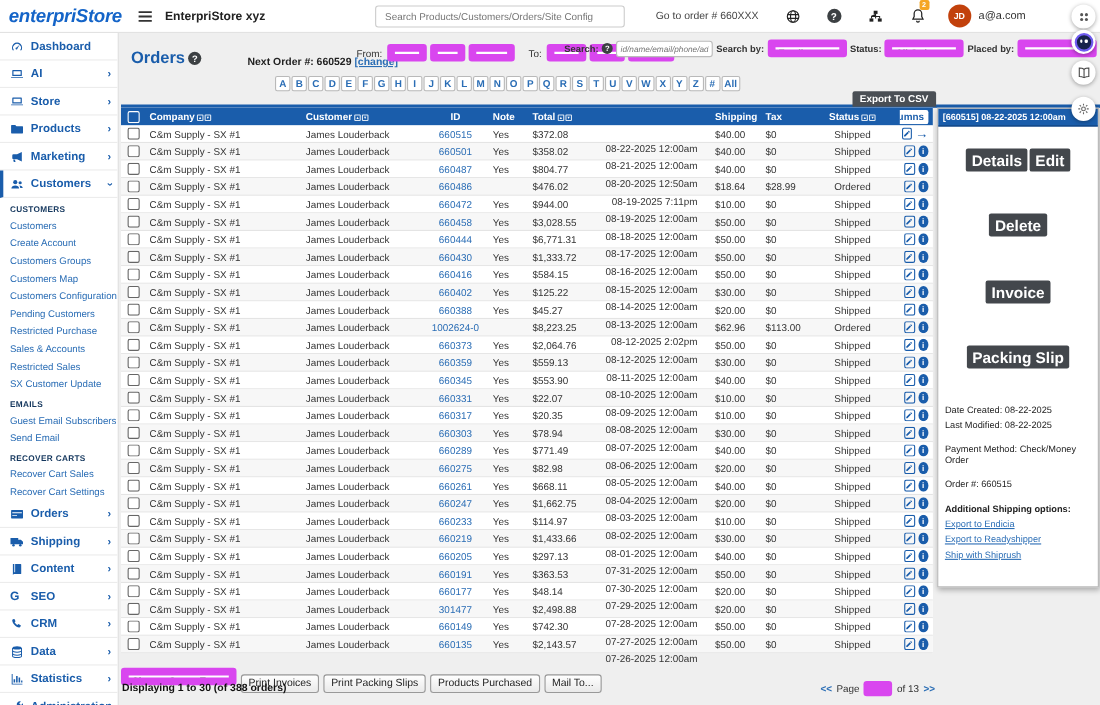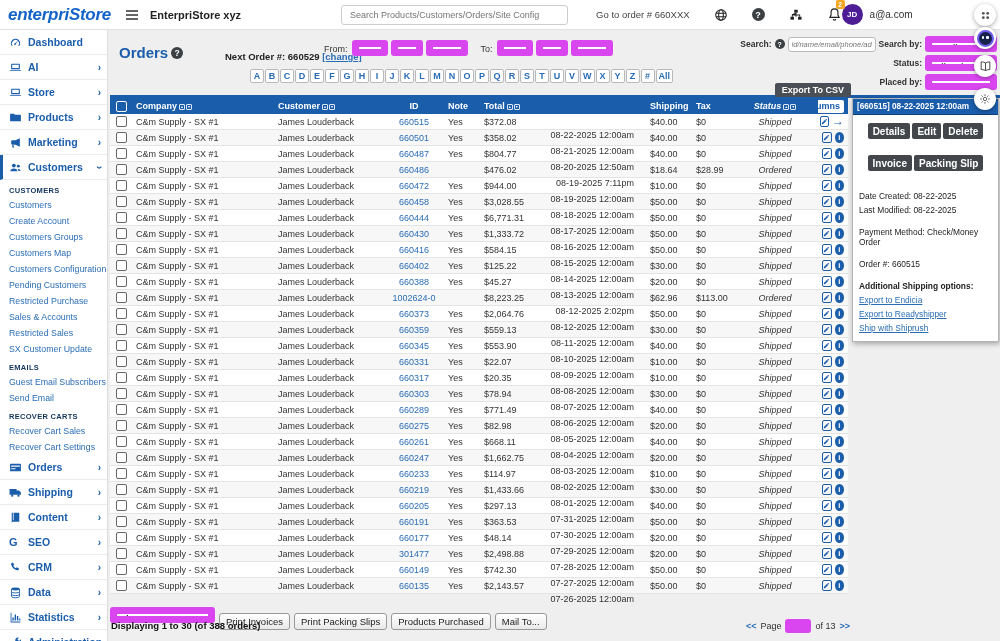--- a/index.html
+++ b/index.html
@@ -16,22 +16,22 @@
   .global-search { width:227px; height:20px; border:1px solid #ccc; border-radius:3px; font-size:9px;
                    color:#777; padding:0 8px; margin-left:100px; font-family:inherit; }
   .goto-order { font-size:9.5px; color:#444; margin-left:28px; white-space:nowrap; cursor:pointer; }
   .tb-ico { width:14px; height:14px; color:#222; margin-left:24px; cursor:pointer; position:relative; display:inline-flex; }
   .help-circle { width:13px; height:13px; border-radius:50%; background:#3c4043; color:#fff; font-size:9px; font-weight:bold;
                  display:inline-flex; align-items:center; justify-content:center; margin-left:24px; cursor:pointer; }
   .bell-wrap { position:relative; margin-left:24px; cursor:pointer; display:inline-flex; }
   .bell-wrap svg { width:15px; height:15px; color:#222; }
   .badge { position:absolute; top:-7px; right:-3px; min-width:9px; height:9px; background:#f5a623; color:#fff;
            font-size:6.5px; font-weight:bold; border-radius:2px; display:flex; align-items:center; justify-content:center; padding:0 1px; }
-  .avatar { width:21px; height:21px; border-radius:50%; background:#4c1d95; color:#fff; font-size:8px; font-weight:bold;
-            display:inline-flex; align-items:center; justify-content:center; cursor:pointer; }
+  .avatar { width:21px; height:21px; border-radius:50%; background:#c2410c; color:#fff; font-size:8px; font-weight:bold;
+            display:inline-flex; align-items:center; justify-content:center; margin-left:20px; cursor:pointer; }
   .user-email { font-size:10px; color:#333; margin-left:7px; }
 
   
   .widget { position:absolute; right:4px; width:22px; height:22px; border-radius:50%; background:#fff;
             box-shadow:0 1px 4px rgba(0,0,0,.35); display:flex; align-items:center; justify-content:center; z-index:60; cursor:pointer; }
   .w-grid { top:4px; } .w-grid svg { width:13px; height:13px; color:#555; }
   .w-bot { top:27px; background:#fff; }
   .bot-face { width:17px; height:17px; border-radius:50%; background:#16224a; border:2.5px solid #6f5bf0; position:relative; }
   .bot-face::before,.bot-face::after { content:""; position:absolute; top:4px; width:2.5px; height:3.5px; border-radius:1px; background:#fff; }
   .bot-face::before { left:3px; } .bot-face::after { right:3px; }
@@ -59,21 +59,21 @@
   .help-dot { width:12px; height:12px; border-radius:50%; background:#3c4043; color:#fff; font-size:8.5px; font-weight:bold;
               display:inline-flex; align-items:center; justify-content:center; cursor:pointer; }
   .next-order { position:absolute; left:117px; top:21px; font-size:9.5px; font-weight:bold; color:#222; }
   .link { color:#2a6db5; text-decoration:underline; cursor:pointer; font-weight:bold; }
 
   .date-filters { position:absolute; left:216px; top:10px; display:flex; align-items:center; gap:4px; font-size:9px; font-weight:normal; color:#333; }
   .fselect { display:inline-flex; align-items:flex-start; justify-content:space-between; border:7px solid #d946ef; border-radius:3px;
              background:#fff; font-size:8.5px; color:#555; padding:0 3px; height:16px; cursor:pointer; white-space:nowrap; overflow:hidden;gap:11px; }
   .fselect .car { font-size:7px; color:#888; margin-left:3px; }
 
-  .search-stack { position:absolute; right:3px; top:6px; display:flex; flex-direction:column; align-items:flex-end; gap:3px; z-index:5; }
+  .search-stack { position:absolute; right:3px; top:6px; display:flex; flex-direction:row; align-items:flex-end; gap:3px; z-index:5; }
   .ss-row { display:flex; align-items:center; gap:3px; font-size:8.5px; font-weight:bold; color:#333; }
   .ss-input { width:88px; height:15px; border:1px solid #bbb; border-radius:3px; font-size:7.5px; font-style:italic;
               color:#888; padding:0 3px; font-family:inherit; }
 
   .alpha-bar { position:absolute; left:142px; top:39px; display:flex; gap:1px; }
   .alpha { min-width:14px; height:14px; padding:0 2px; background:#fff; border:1px solid #b9b9b9; border-radius:2px;
            color:#2a6db5; font-size:9px; font-weight:bold; display:flex; align-items:center; justify-content:center; cursor:pointer; }
 
   .export-csv { position:absolute; right:149px; top:53px; background:#4a4f55; color:#fff; font-size:9px; font-weight:bold;
                 padding:2px 7px; border-radius:2px 2px 0 0; cursor:pointer; z-index:6; }
@@ -86,21 +86,21 @@
   .c-cb { width:22px; flex:none; display:flex; align-items:center; justify-content:center; padding-left:0; }
   .c-company { width:142px; flex:none; }
   .c-customer { width:110px; flex:none; }
   .c-id { width:60px; flex:none; text-align:center; padding-left:0; }
   .c-note { width:36px; flex:none; }
   .c-total { width:58px; flex:none; }
   .c-purch { width:108px; flex:none; text-align:right; padding-right:12px;margin-top:26px; }
   .thead .c-purch { text-align:left; padding-left:10px; }
   .c-ship { width:46px; flex:none; }
   .c-tax { width:40px; flex:none; }
-  .c-status { width:86px; flex:none; text-align:center; padding-left:0;font-style:italic; }
+  .c-status { width:86px; flex:none; text-align:center; padding-left:0; }
   .c-acts { flex:1; display:flex; align-items:center; justify-content:flex-end; gap:3px; padding-right:4px; }
   .sorts { display:inline-flex; gap:1px; margin-left:2px; vertical-align:1px; }
   .sorts span { width:6px; height:6px; border:1px solid rgba(255,255,255,.85); font-size:4px; line-height:4px;
                 display:inline-flex; align-items:center; justify-content:center; border-radius:1px; cursor:pointer; }
   .hdr-cb { width:11px; height:11px; border:1.5px solid #fff; border-radius:2px; background:transparent; cursor:pointer; }
   .edit-cols { background:#fff; color:#1a5dab; font-size:9px; font-weight:bold; height:13px; padding:0 4px;
                border-radius:2px; display:inline-flex; align-items:center; gap:2px; cursor:pointer; }
   .trow { display:flex; align-items:center; height:16px; font-size:9px; color:#333; border-bottom:1px solid #e4e4e4; background:#fff; }
   .trow.alt { background:#f7f7f7; }
   .row-cb { width:11px; height:11px; border:1.5px solid #666; border-radius:2px; background:#fff; cursor:pointer; }
@@ -115,25 +115,25 @@
   
   .footer-actions { position:absolute; left:2px; top:570px; display:flex; align-items:center; gap:4px; }
   .btn { background:linear-gradient(#ffffff,#e9e9e9); border:1px solid #999; border-radius:3px; font-size:9.5px;
          color:#222; padding:2px 6px; cursor:pointer; white-space:nowrap; }
   .displaying { position:absolute; left:3px; top:590px; font-size:9.5px; font-weight:bold; color:#111; }
   .pagination { position:absolute; right:150px; top:589px; display:flex; align-items:center; gap:4px; font-size:9px; color:#333; }
   .pag-link { color:#2a6db5; font-weight:bold; cursor:pointer; }
 
   
   .detail-panel { position:absolute; left:744px; top:68px; width:147px; background:#fff; border:1px solid #b5b5b5;
-                  box-shadow:1px 2px 5px rgba(0,0,0,.3); z-index:7; padding-bottom:8px; }
+                  box-shadow:1px 2px 5px rgba(0,0,0,.3); z-index:7; padding-bottom:24px; }
   .dp-header { background:#1a5dab; border-bottom:1px solid #0f3f7a; color:#fff; font-weight:bold; font-size:8.2px; padding:3px 4px; white-space:nowrap; overflow:hidden; }
   .dp-btnrow { text-align:center; padding:1px 2px; }
-  .dp-btn { display:inline-block; background:#43474c; color:#fff; font-weight:bold; font-size:10px;
-            padding:2.5px 5px; margin:7px 1px; border-radius:2px; cursor:pointer; }
+  .dp-btn { display:inline-block; background:#43474c; color:#fff; font-weight:bold; font-size:14px;
+            padding:2.5px 5px; margin:19px 1px; border-radius:2px; cursor:pointer; }
   .dp-line { font-size:8.4px; color:#222; padding:0 6px; margin-top:4px; }
   .dp-gap { margin-top:12px; }
   .dp-title { font-weight:bold; }
   .dp-link { display:block; font-size:8.4px; color:#2a6db5; text-decoration:underline; padding:0 6px; margin-top:4px; cursor:pointer; }
 </style>
 </head>
 <body>
 
 <div class="app">
 

